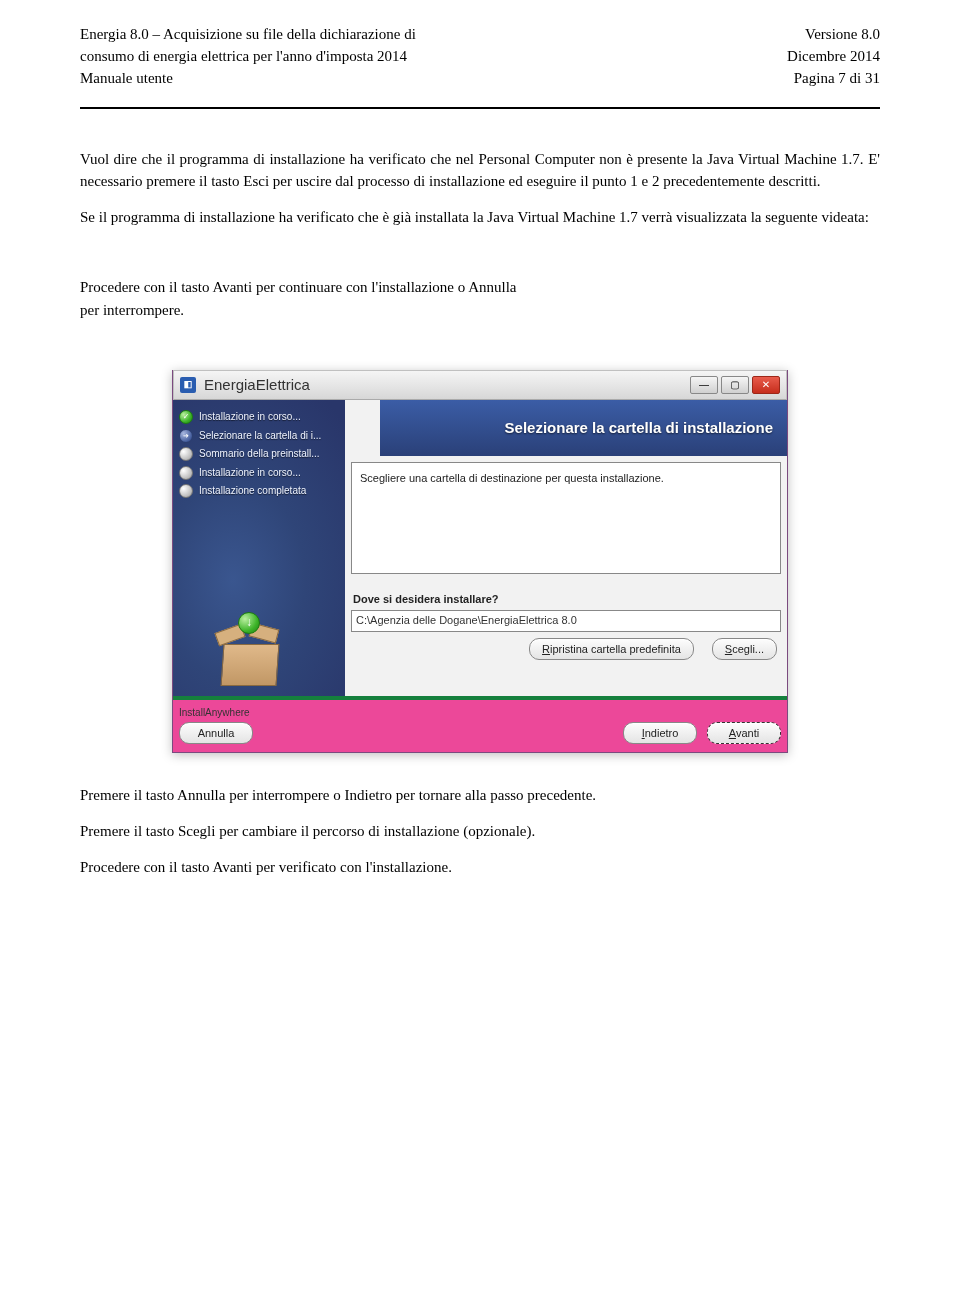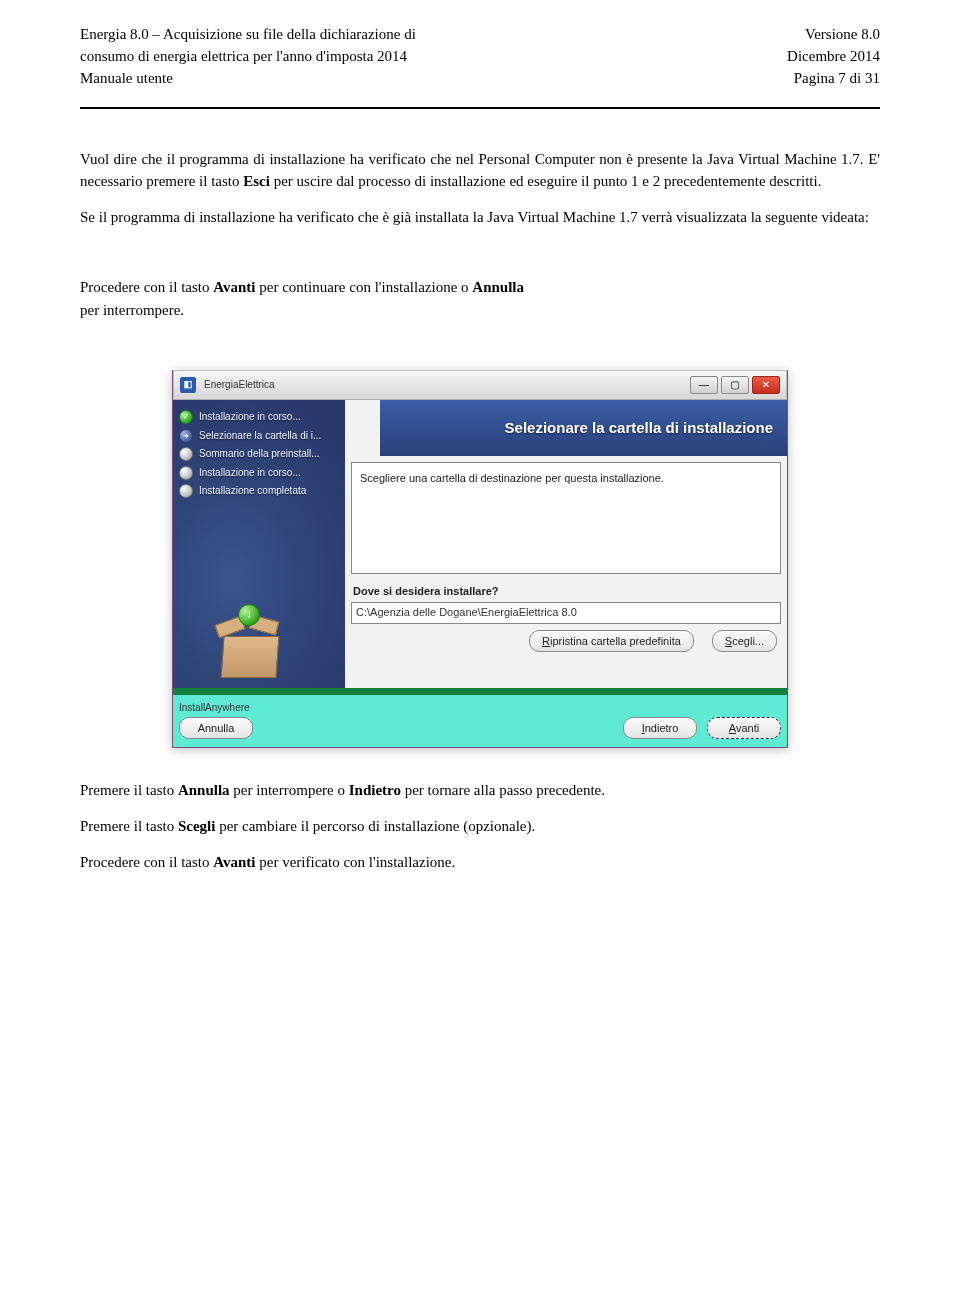--- a/index.html
+++ b/index.html
@@ -20,21 +20,21 @@
     justify-content: space-between;
     align-items: flex-start;
     margin-bottom: 18px;
   }
   .doc-header .left { max-width: 60%; }
   .doc-header .right { text-align: right; }
   .hr { border-bottom: 2px solid #000; margin-top: 6px; margin-bottom: 40px; }
   .body-text { text-align: justify; margin-bottom: 48px; }
   .body-text p { margin-bottom: 14px; }
   .body-text p.nomb { margin-bottom: 2px; }
-  b { font-weight: bold; }
+  b { font-weight: normal; }
   
   
   .window {
     width: 616px;
     margin: 20px auto 32px auto;
     border: 1px solid #7b4a7f;
     border-top: none;
     background: #ddd;
     font-family: Tahoma, Arial, sans-serif;
     font-size: 11px;
@@ -51,21 +51,21 @@
   }
   .titlebar .app-icon {
     width: 16px; height: 16px;
     background: #2a5db0;
     border-radius: 2px;
     display: inline-flex;
     align-items: center; justify-content: center;
     color: #fff; font-size: 9px; font-weight: bold;
     margin-right: 8px;
   }
-  .titlebar .title { color: #333; font-size: 10px; }
+  .titlebar .title { color: #333; font-size: 15px; }
   .titlebar .winbtns { margin-left: auto; display: flex; gap: 0; }
   .winbtn {
     width: 28px; height: 18px;
     border: 1px solid #888;
     border-radius: 2px;
     margin-left: 3px;
     display: flex; align-items: center; justify-content: center;
     background: linear-gradient(#f5f5f5, #d0d0d0);
     font-size: 10px;
   }
@@ -162,21 +162,21 @@
   .banner-title {
     color: #fff;
     font-weight: bold;
     font-size: 15px;
     text-shadow: 0 1px 2px rgba(0,0,0,0.6);
   }
   .mid {
     padding: 6px;
     display: flex;
     flex-direction: column;
-    gap: 8px;
+    gap: 16px;
   }
   .panel {
     background: #fff;
     border: 1px solid #888;
     padding: 8px;
     font-size: 11px;
     color: #222;
   }
   .panel.desc { height: 112px; }
   .panel.path-section { border: none; background: transparent; padding: 0; }
@@ -202,22 +202,22 @@
     padding: 4px 12px;
     font-family: Tahoma, Arial, sans-serif;
     font-size: 11px;
     color: #222;
     cursor: pointer;
     box-shadow: inset 0 1px 0 #fff;
     min-width: 60px;
   }
   .wbutton u { text-decoration: underline; }
   .footer {
-    border-top: 7px solid #15803d;
-    background: #5eead4;
+    border-top: 4px solid #15803d;
+    background: #ec4899;
     padding: 6px 6px 8px 6px;
   }
   .ia-label {
     font-size: 10px;
     color: #333;
     margin-bottom: 2px;
   }
   .bottom-row {
     display: flex;
     align-items: center;

